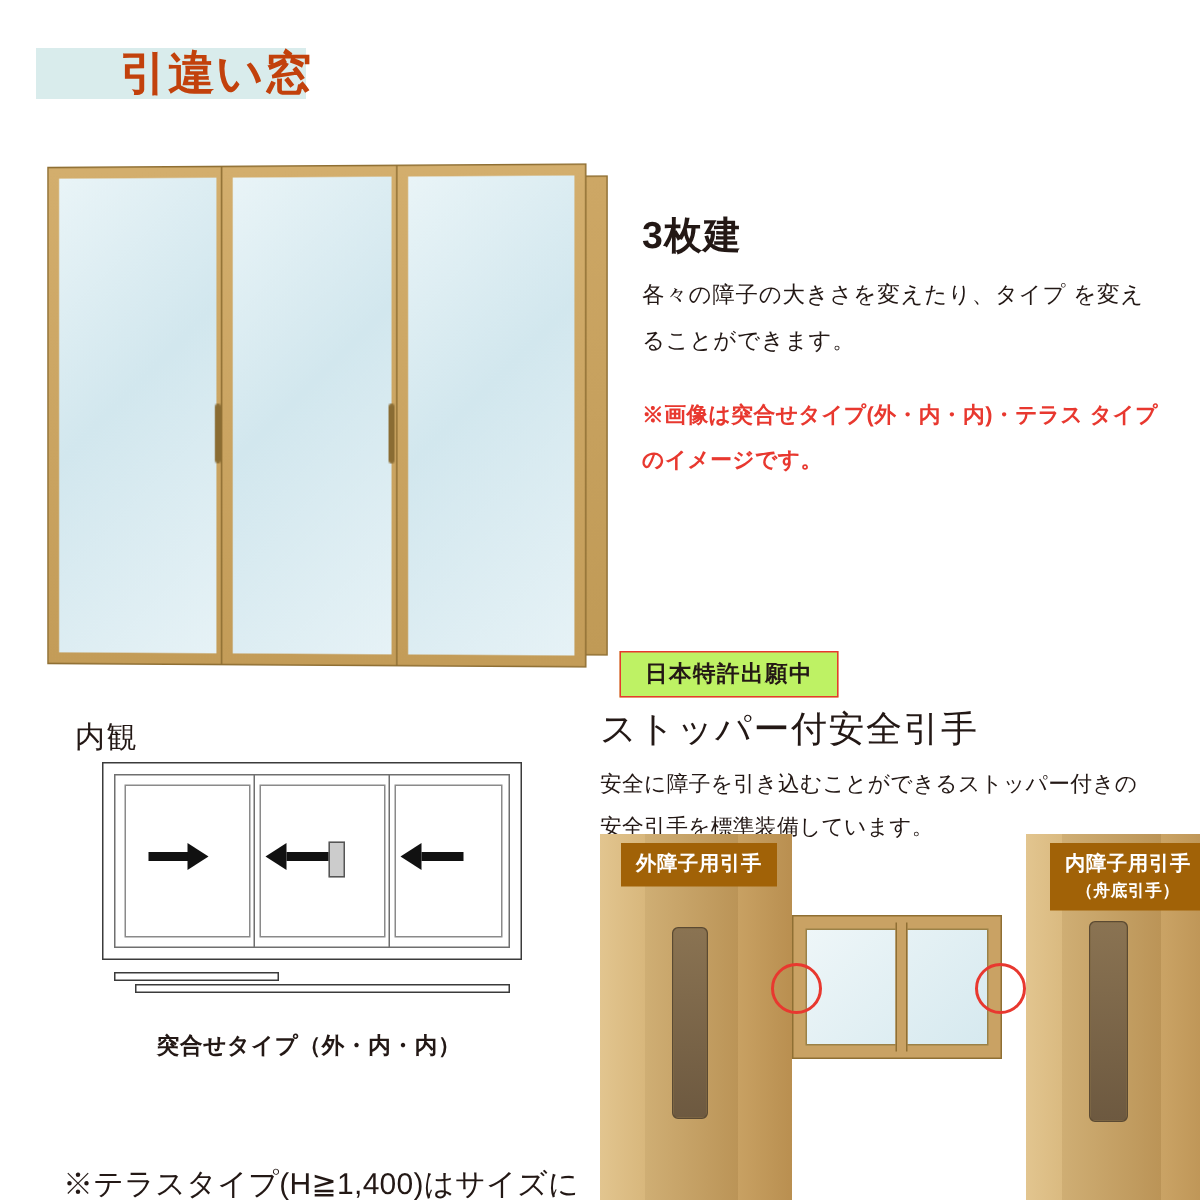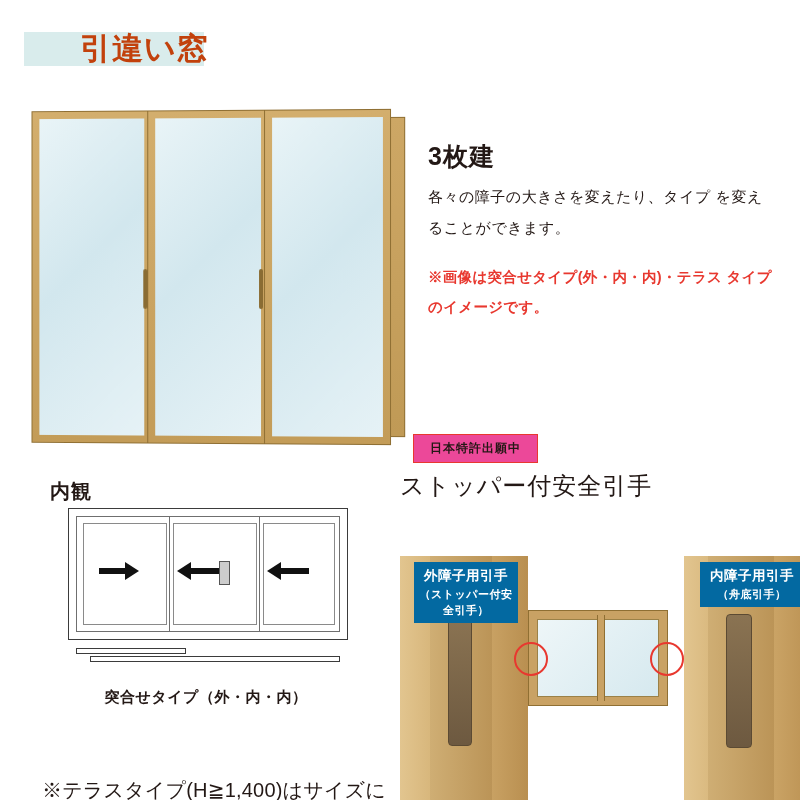--- a/index.html
+++ b/index.html
@@ -65,31 +65,31 @@
   .p-3mai{font-size:15px;line-height:31px;margin:0;letter-spacing:.5px;}
   .note-red{
     position:absolute;left:428px;top:262px;width:350px;
     color:#e8382f;font-size:14.5px;font-weight:bold;line-height:30px;letter-spacing:.3px;
   }
 
   
   .patent-badge{
     position:absolute;left:413px;top:434px;
     border:1.5px solid #e8382f;color:#231815;
-    font-size:12px;font-weight:bold;
+    font-size:15px;font-weight:bold;
     padding:5px 16px;letter-spacing:1px;
-    background:#ec4899;
+    background:#bef264;
   }
 
   
   .h-stopper{position:absolute;left:400px;top:470px;font-size:24px;font-weight:normal;letter-spacing:1px;}
   .p-stopper{position:absolute;left:400px;top:509px;width:370px;font-size:14.5px;line-height:29px;letter-spacing:.2px;}
 
   
-  .h-naikan{position:absolute;left:50px;top:478px;font-size:20px;font-weight:bold;letter-spacing:1px;}
+  .h-naikan{position:absolute;left:50px;top:478px;font-size:20px;font-weight:normal;letter-spacing:1px;}
   .naikan{position:absolute;left:68px;top:508px;width:280px;height:140px;}
   .nk-frame{position:absolute;left:0;top:0;width:280px;height:132px;border:1.5px solid #3b3b3b;background:#fff;box-sizing:border-box;}
   .nk-inner{position:absolute;left:7px;top:7px;right:7px;bottom:7px;border:1px solid #6f6f6f;box-sizing:border-box;}
   .nk-div{position:absolute;top:7px;bottom:7px;width:1px;background:#6f6f6f;}
   .nk-pane{position:absolute;top:14px;bottom:14px;border:1px solid #8a8a8a;box-sizing:border-box;}
   .nk-p1{left:14px;width:84px;}
   .nk-p2{left:104px;width:84px;}
   .nk-p3{left:194px;width:72px;}
   .arr-line{position:absolute;height:6px;background:#111;}
   .arr-head{position:absolute;width:0;height:0;border-top:9px solid transparent;border-bottom:9px solid transparent;}
@@ -105,21 +105,21 @@
   .ph-panel{position:absolute;top:0;height:244px;overflow:hidden;}
   .ph-left{left:0;width:128px;}
   .ph-right{left:284px;width:132px;}
   .door-bg{position:absolute;left:0;top:0;width:100%;height:100%;background:linear-gradient(90deg,#e2c58f 0%,#d5b377 30%,#c9a264 70%,#b98f50 100%);}
   .door-stile{position:absolute;top:0;bottom:0;background:linear-gradient(90deg,#cfae74,#bb9457);}
   .pull-slot{
     position:absolute;background:linear-gradient(180deg,#8a7352,#6d5940);
     border:1px solid #5b4a33;border-radius:4px;
   }
   .label-dark{
-    position:absolute;background:#0369a1;color:#fff;text-align:center;
+    position:absolute;background:#a16207;color:#fff;text-align:center;
     font-weight:bold;letter-spacing:.5px;
   }
   .label-dark .l1{font-size:13.5px;line-height:20px;}
   .label-dark .l2{font-size:11px;line-height:16px;}
   .mid-window{position:absolute;left:128px;top:54px;width:140px;height:96px;}
   .mid-frame{position:absolute;left:0;top:0;width:140px;height:96px;background:#c9a264;border:1px solid #8f6f33;box-sizing:border-box;}
   .mid-glass{position:absolute;left:8px;top:8px;right:8px;bottom:8px;background:linear-gradient(135deg,#eef6f8,#d6e9ef);border:1px solid #9b8147;box-sizing:border-box;}
   .mid-mull{position:absolute;left:68px;top:4px;bottom:4px;width:6px;background:#c9a264;border-left:1px solid #8f6f33;border-right:1px solid #8f6f33;}
   .circle-mark{position:absolute;width:30px;height:30px;border:2.5px solid #e8382f;border-radius:50%;}
   .cm-left{left:114px;top:86px;}
@@ -154,20 +154,21 @@
 
   <div class="sec-3mai">
     <h2 class="h-3mai">3枚建</h2>
     <p class="p-3mai">各々の障子の大きさを変えたり、タイプ を変えることができます。</p>
   </div>
   <div class="note-red">※画像は突合せタイプ(外・内・内)・テラス タイプのイメージです。</div>
 
   <div class="patent-badge">日本特許出願中</div>
 
   <div class="h-stopper">ストッパー付安全引手</div>
+  <div class="p-stopper">安全に障子を引き込むことができるストッパー付きの 安全引手を標準装備しています。</div>
 
   <div class="h-naikan">内観</div>
   <div class="naikan">
     <div class="nk-frame">
       <div class="nk-inner"></div>
       <div class="nk-div" style="left:100px;"></div>
       <div class="nk-div" style="left:190px;"></div>
       <div class="nk-pane nk-p1"></div>
       <div class="nk-pane nk-p2"></div>
       <div class="nk-pane nk-p3"></div>
@@ -197,21 +198,20 @@
   <div class="footnote">※テラスタイプ(H≧1,400)はサイズにより召合せ 框の形状が異なります。</div>
 
   <div class="photo-group">
 
     <div class="ph-panel ph-left">
       <div class="door-bg"></div>
       <div class="door-stile" style="left:30px;width:62px;"></div>
       <div class="pull-slot" style="left:48px;top:62px;width:22px;height:126px;"></div>
       <div class="label-dark" style="left:14px;top:6px;width:104px;padding:4px 0 5px;">
         <div class="l1">外障子用引手</div>
-        <div class="l2">（ストッパー付安全引手）</div>
       </div>
     </div>
 
     <div class="mid-window">
       <div class="mid-frame">
         <div class="mid-glass"></div>
         <div class="mid-mull"></div>
       </div>
     </div>
     <div class="circle-mark cm-left"></div>

